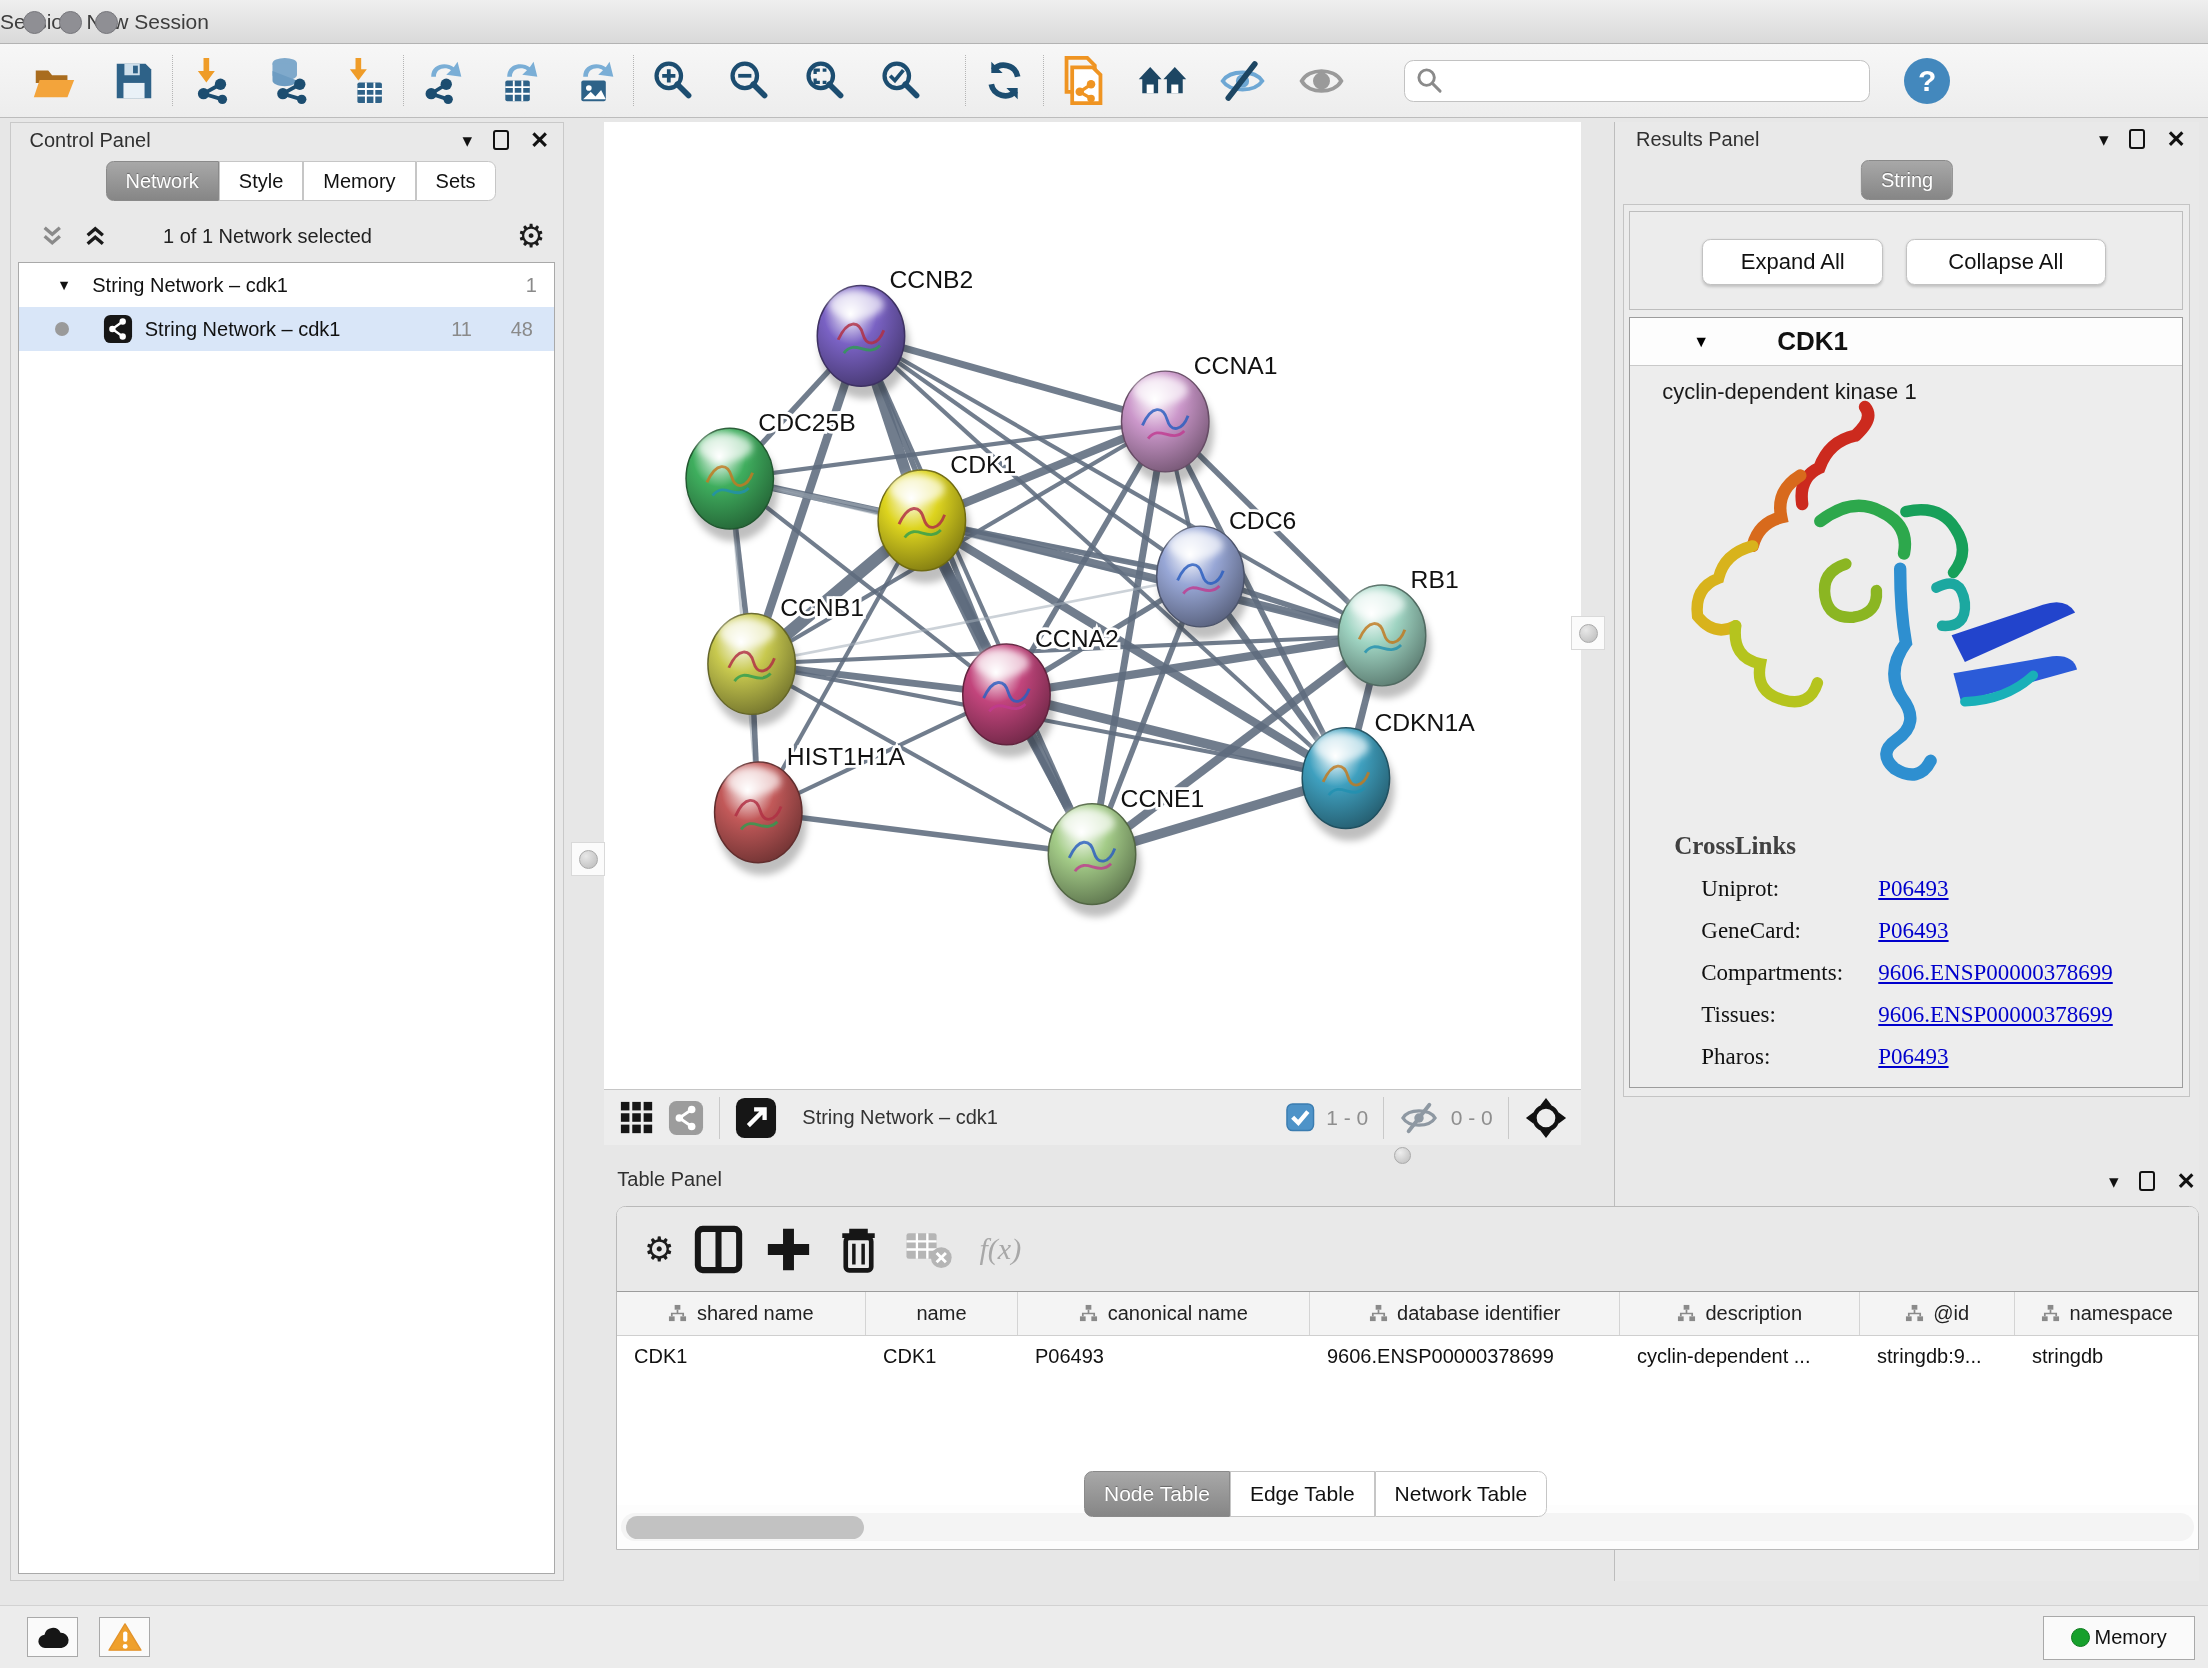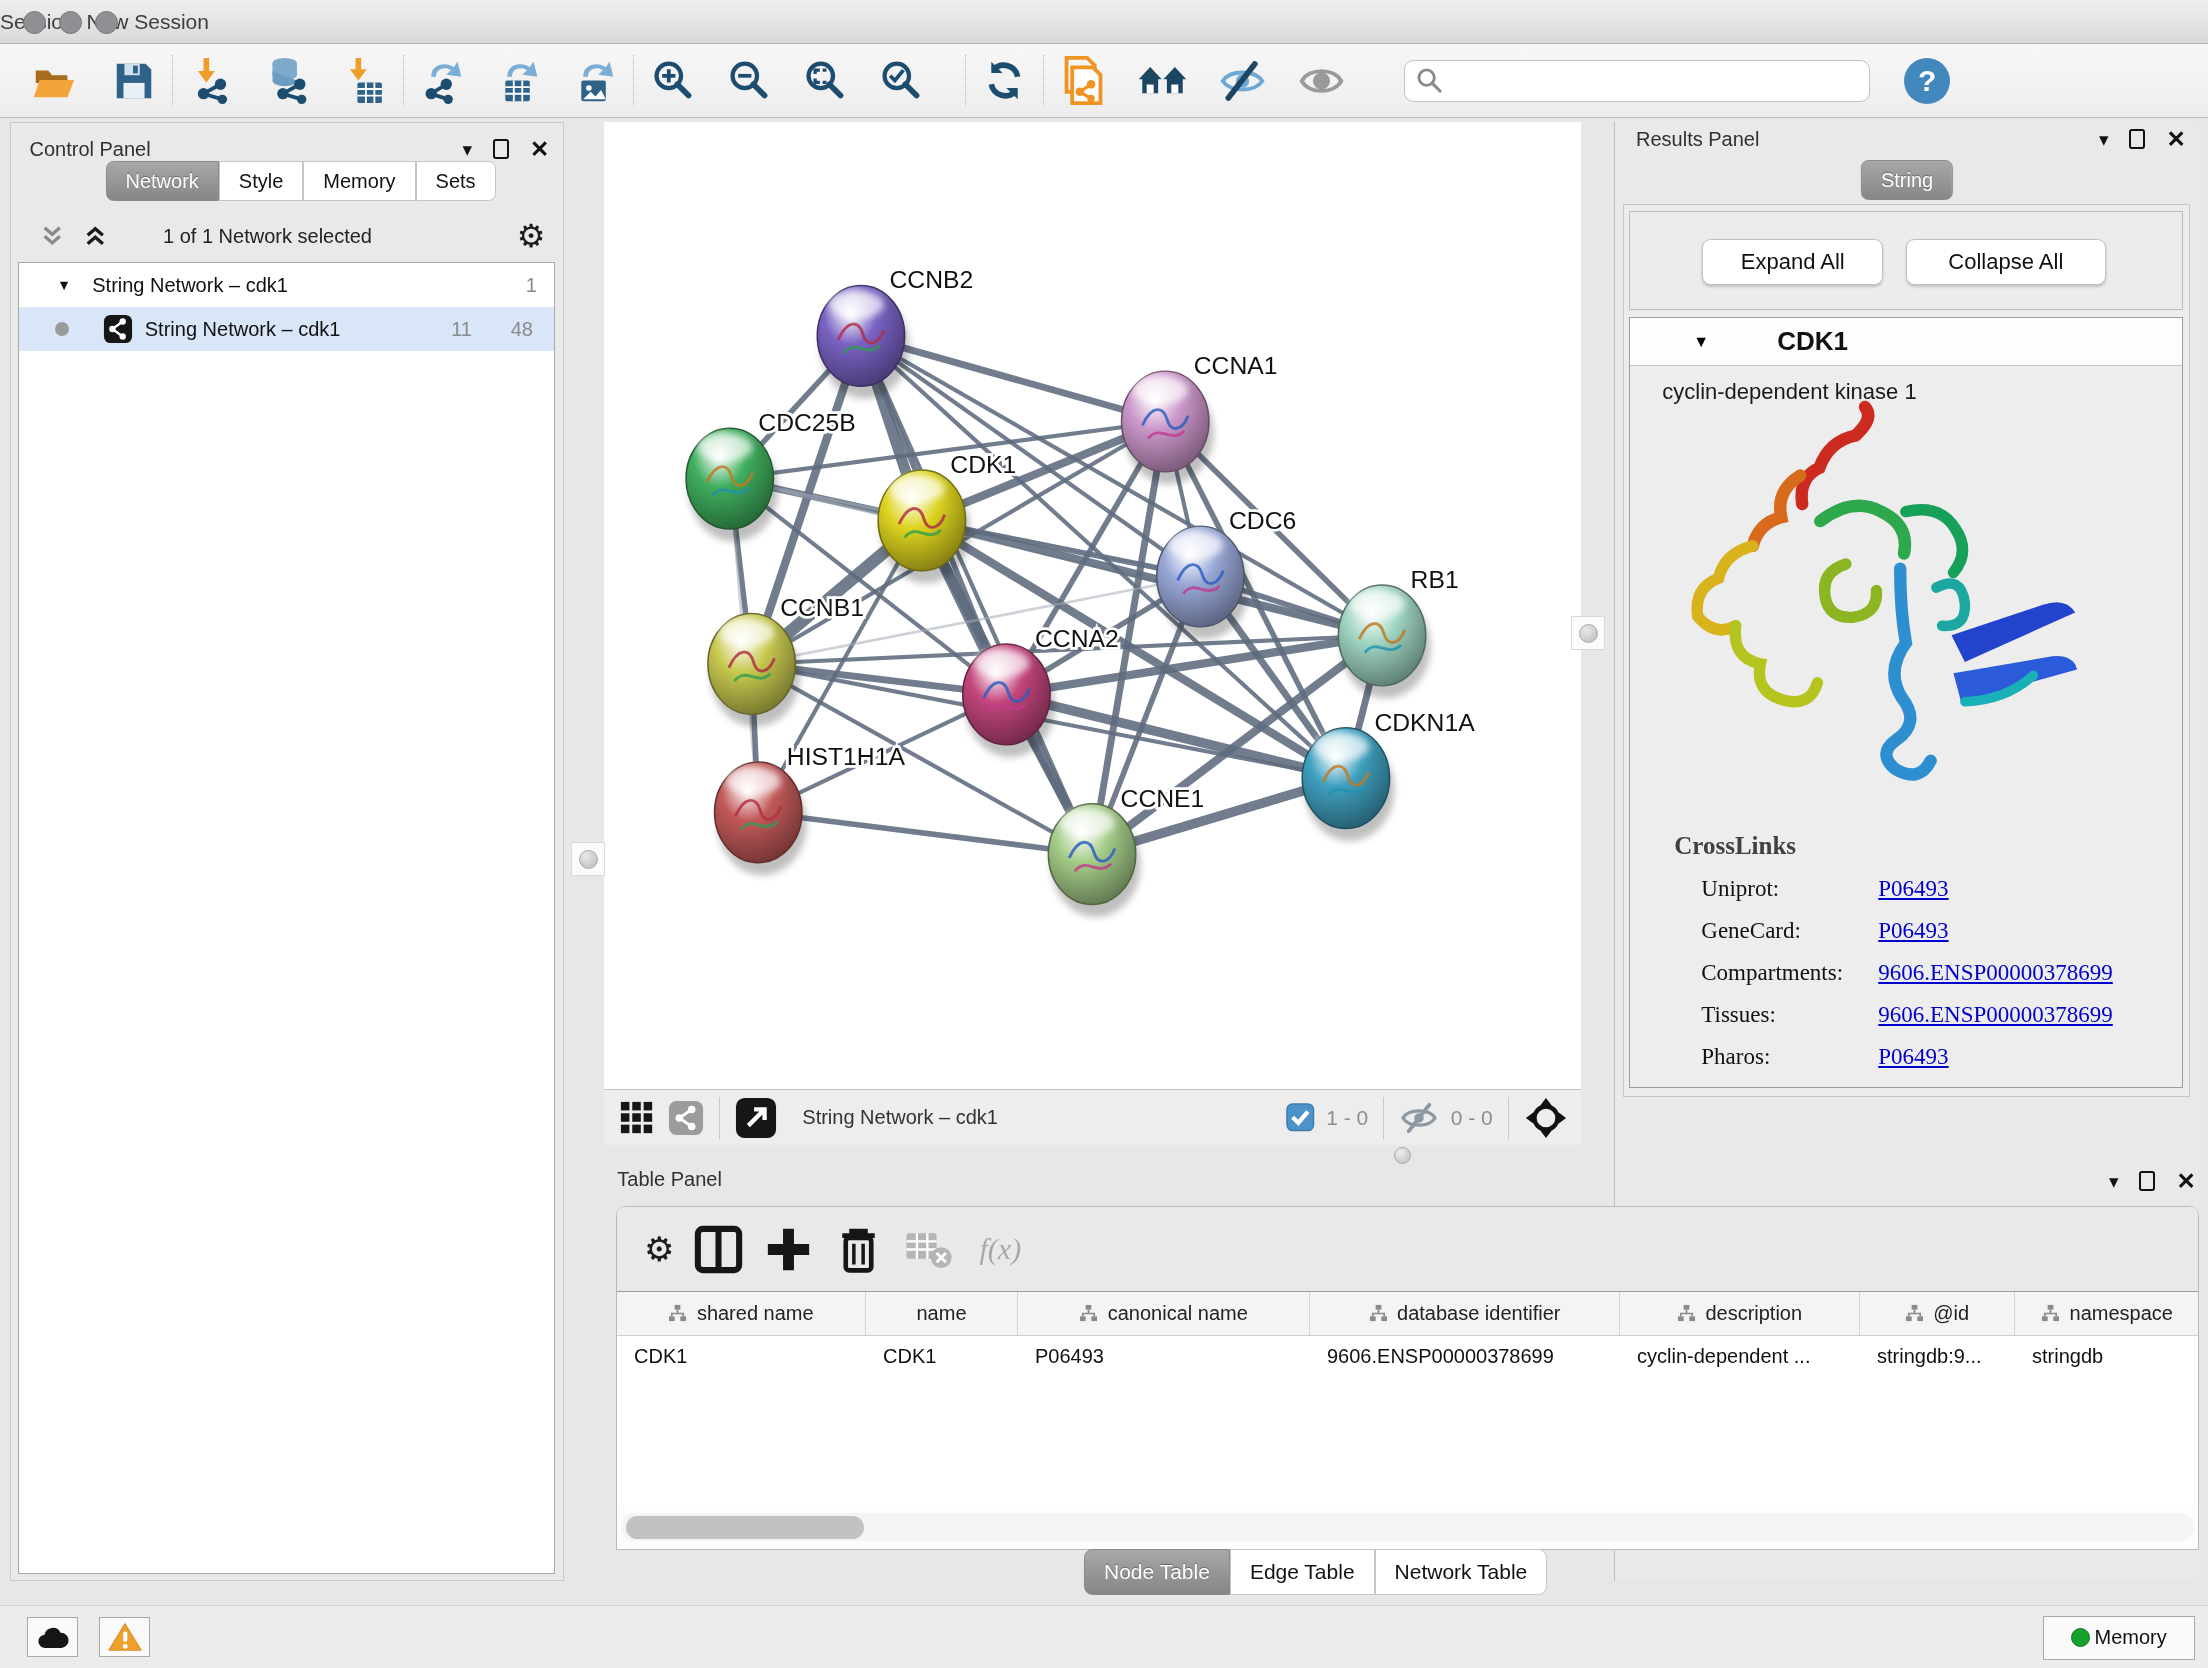--- a/index.html
+++ b/index.html
@@ -103,21 +103,21 @@
     border-top:1.9px solid #9c9c9c; background:#fff; }
   #tp-header { display:flex; height:44px; background:#f4f4f4; border-bottom:1.9px solid #cfcfcf; }
   .th { display:flex; align-items:center; justify-content:center; gap:9.5px; border-right:1px solid #d4d4d4;
     font-size:20px; color:#222; flex:0 0 auto; overflow:hidden; white-space:nowrap; }
   #tp-row { display:flex; height:40px; }
   .td { font-size:20px; color:#111; padding-left:17px; display:flex; align-items:center;
     flex:0 0 auto; overflow:hidden; white-space:nowrap; }
   #tp-hscroll { position:absolute; left:3.8px; right:3.8px; bottom:7.6px; height:28.5px;
     background:#f4f4f4; border-radius:14.3px; }
   #tp-thumb { position:absolute; left:5.7px; top:2.9px; width:238px; height:23px; background:#c2c2c2; border-radius:11.4px; }
-  #table-tabs { left:1084px; top:1549px; display:flex; }
+  #table-tabs { left:1084px; top:1471px; display:flex; }
   #table-tabs .tabbtn { height:46px; line-height:44px; font-size:21px; }
   #table-tabs .tabbtn:first-child { border-radius:8.6px 0 0 8.6px; }
   #table-tabs .tabbtn:last-child { border-radius:0 8.6px 8.6px 0; }
 
   
   #status-bar { left:0; top:1605px; width:2208px; height:63px; background:#ececec; border-top:1.9px solid #d2d2d2; }
   .sb-btn { position:absolute; top:11.4px; width:51px; height:40px; background:#fafafa;
     border:1.9px solid #a9a9a9; display:flex; align-items:center; justify-content:center; }
   #memory-btn { position:absolute; right:13.3px; top:9.5px; height:44px; background:#fafafa;
     border:1.9px solid #a9a9a9; display:flex; align-items:center; gap:4px; padding:0 27px; font-size:20px; color:#111; }
@@ -295,21 +295,21 @@
     <svg id="search-glass" width="27" height="27" viewBox="0 0 28 28">
       <circle cx="11" cy="11" r="8" fill="none" stroke="#8a8a8a" stroke-width="3"></circle>
       <path d="M17 17 L25 25" stroke="#8a8a8a" stroke-width="3" stroke-linecap="round"></path>
     </svg>
     <input id="search-input" type="text" placeholder="" style="">
   </div>
   <div id="help-btn">?</div>
 </div>
 
 <div class="abs" id="control-panel">
-  <div style="position:relative; height:36px;margin-top:9px;">
+  <div style="position:relative; height:36px;">
     <span class="pane-title" style="position:absolute;left:19px;top:5.7px">Control Panel</span>
     <span class="mini-icons">
       <span class="mi-collapse">▾</span>
       <span class="mi-float"></span>
       <span class="mi-close">✕</span>
     </span>
   </div>
   <div id="cp-tabs">
     <div class="tabbtn sel">Network</div>
     <div class="tabbtn">Style</div>

